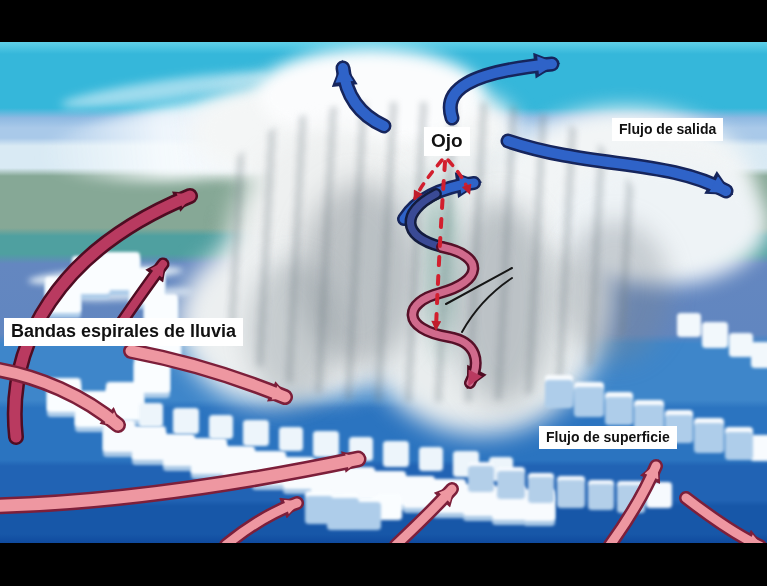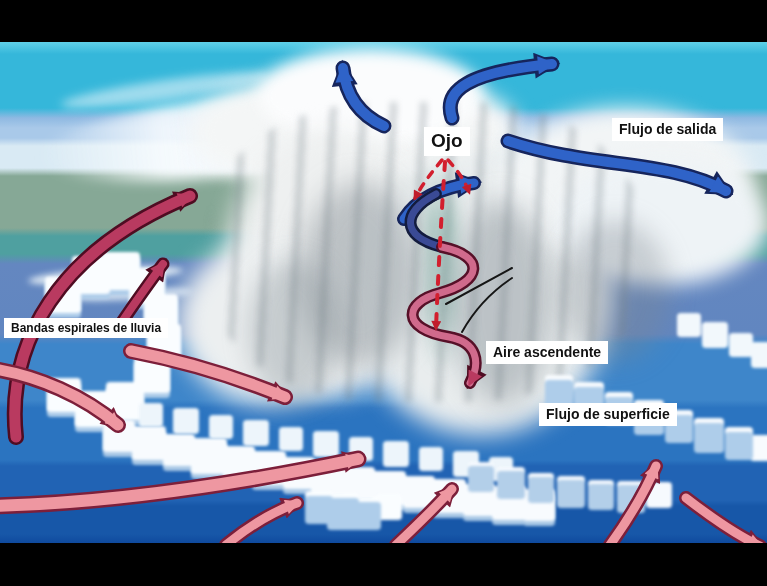--- a/index.html
+++ b/index.html
@@ -162,20 +162,19 @@
         </g>
         <g>
           <path d="M686,456 C712,476 738,494 760,504" stroke="#7c1f3a" stroke-width="14" marker-end="url(#hPD)"></path>
           <path d="M686,456 C712,476 738,494 760,504" stroke="#ee97a1" stroke-width="9" marker-end="url(#hPL)"></path>
         </g>
       </g>
     </svg>
 
     <div class="label" style="left:424px;top:85px;font-size:19px;">Ojo</div>
     <div class="label" style="left:612px;top:76px;">Flujo de salida</div>
-    <div class="label" style="left:4px;top:276px;font-size:12px;">Bandas espirales de lluvia</div>
-    <div class="label" style="left:486px;top:299px;">Aire ascendente</div>
-    <div class="label" style="left:539px;top:361px;">Flujo de superficie</div>
+    <div class="label" style="left:4px;top:276px;font-size:18px;">Bandas espirales de lluvia</div>
+    <div class="label" style="left:539px;top:384px;">Flujo de superficie</div>
   </div>
 
   <div style="position:absolute;left:0;top:0;width:767px;height:42px;background:#000;"></div>
   <div style="position:absolute;left:0;top:543px;width:767px;height:43px;background:#000;"></div>
 </div>
 
 </body></html>

